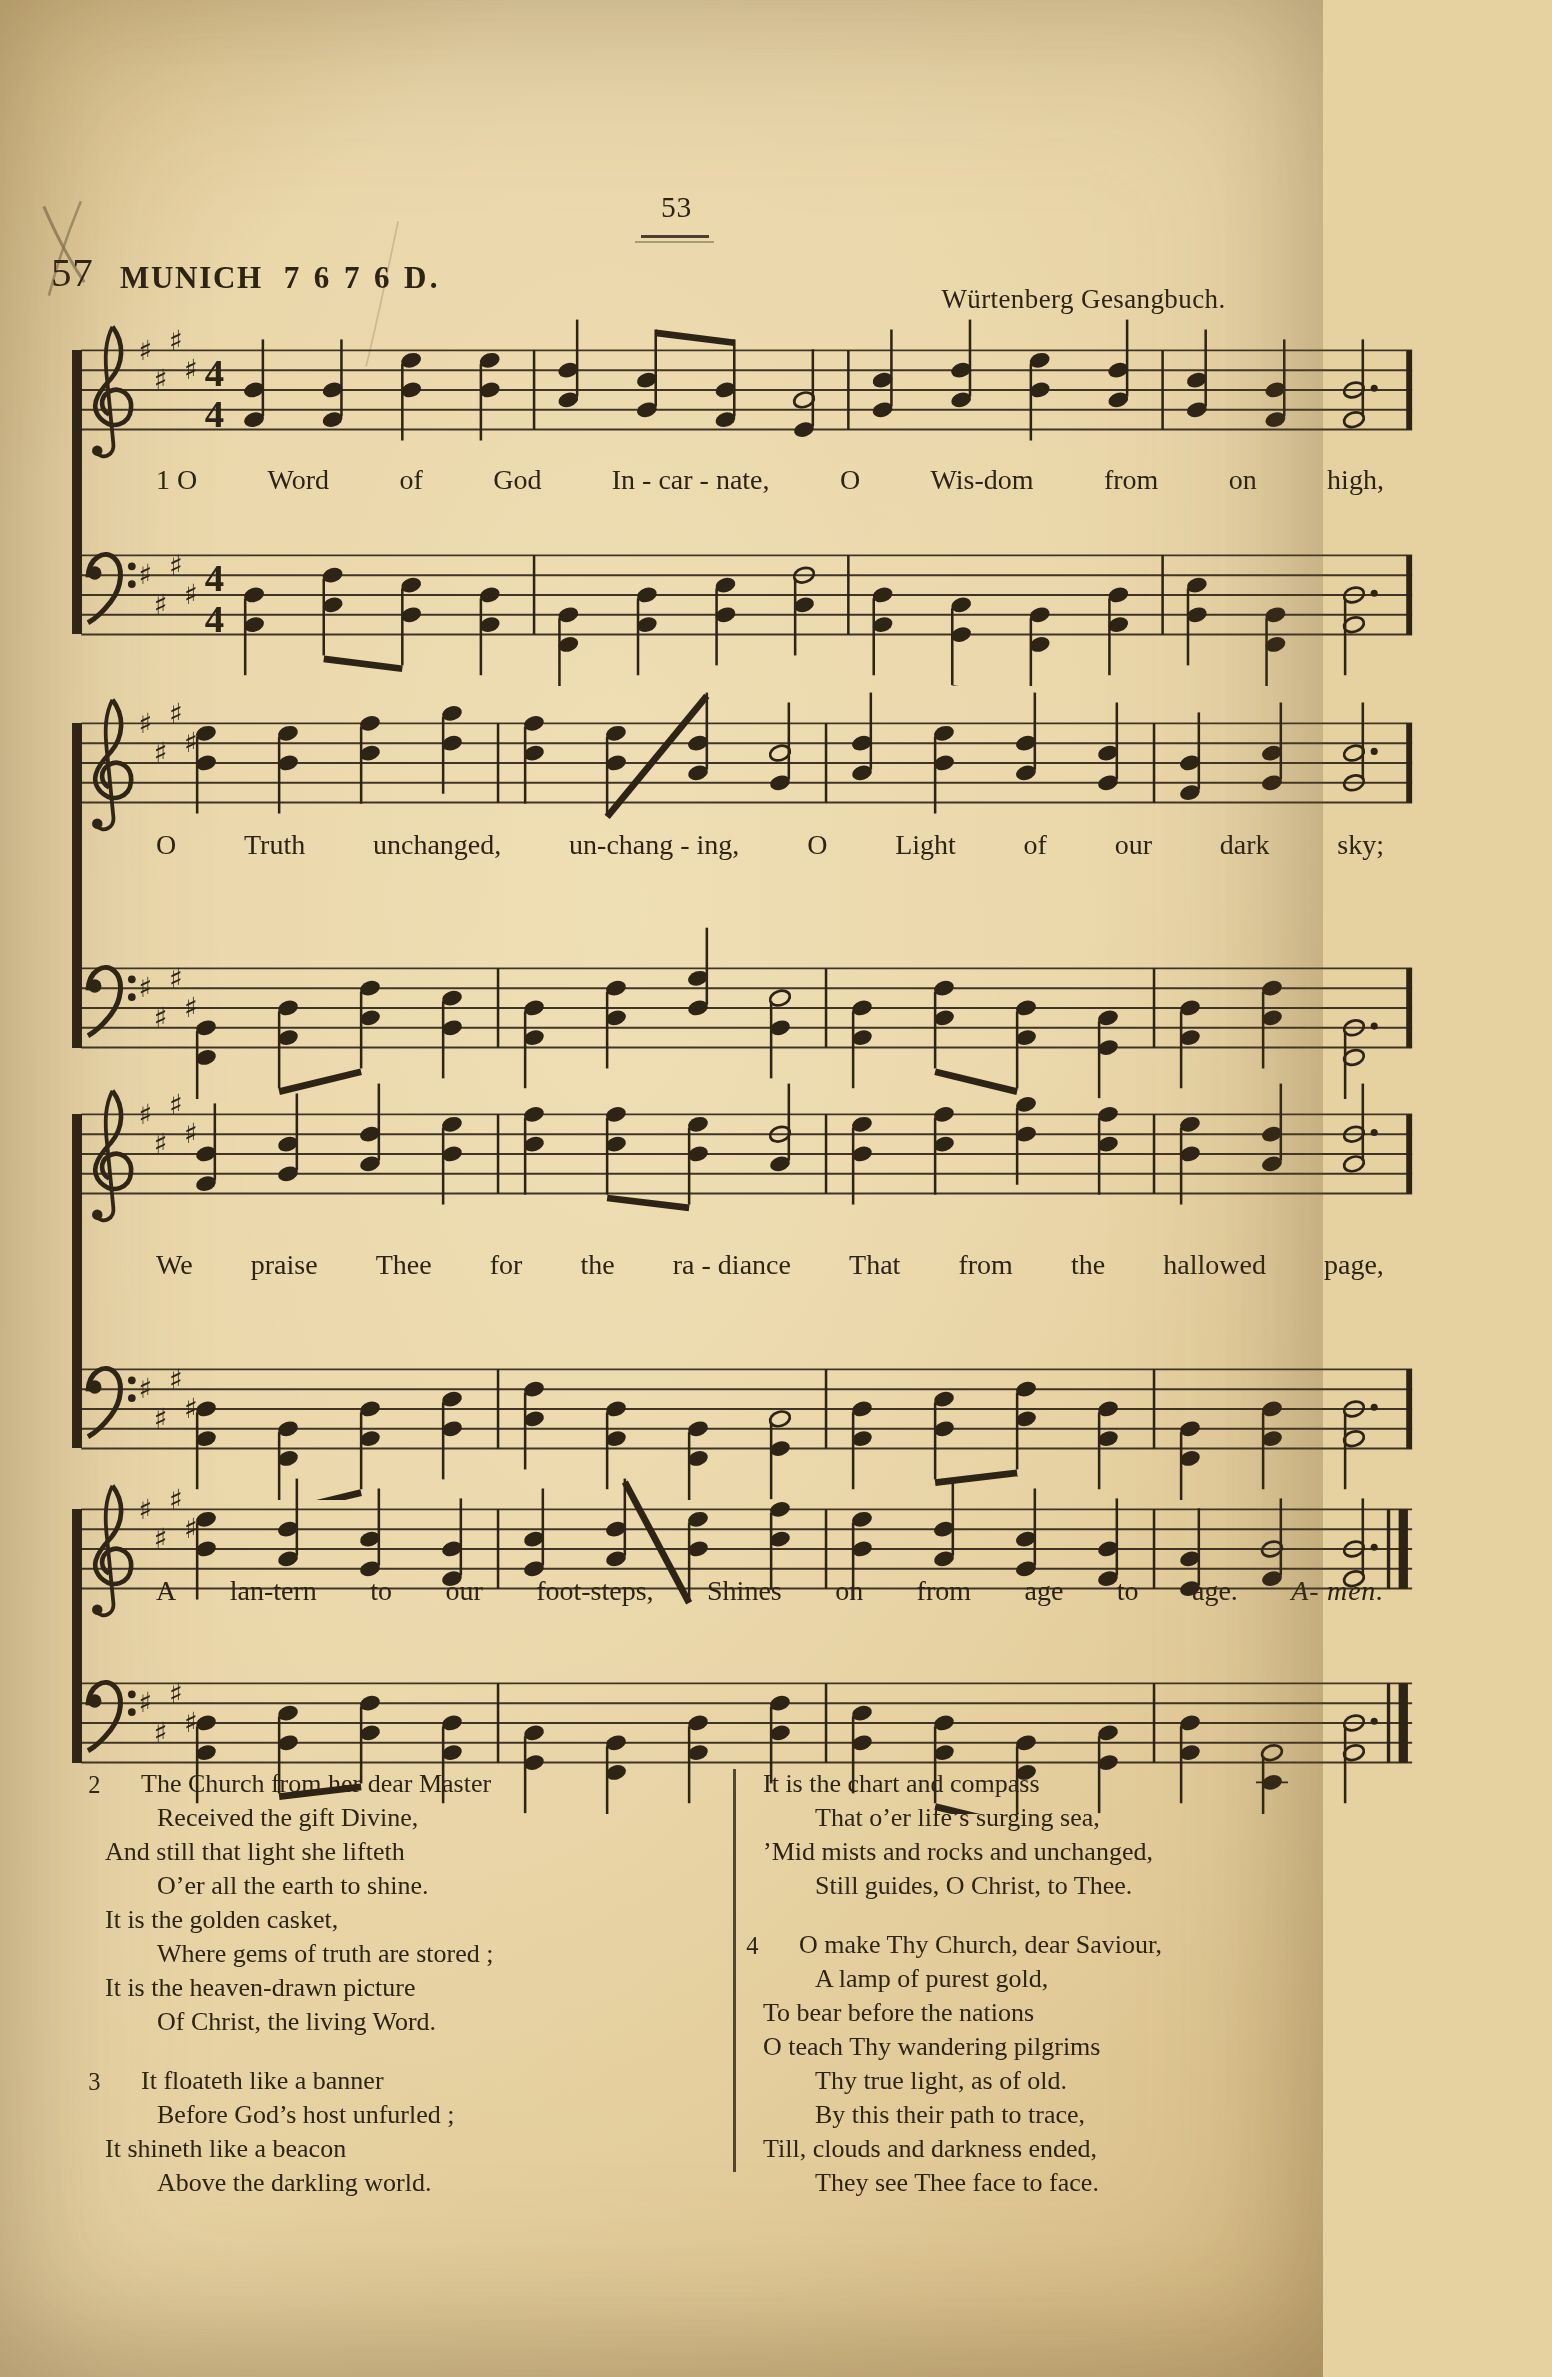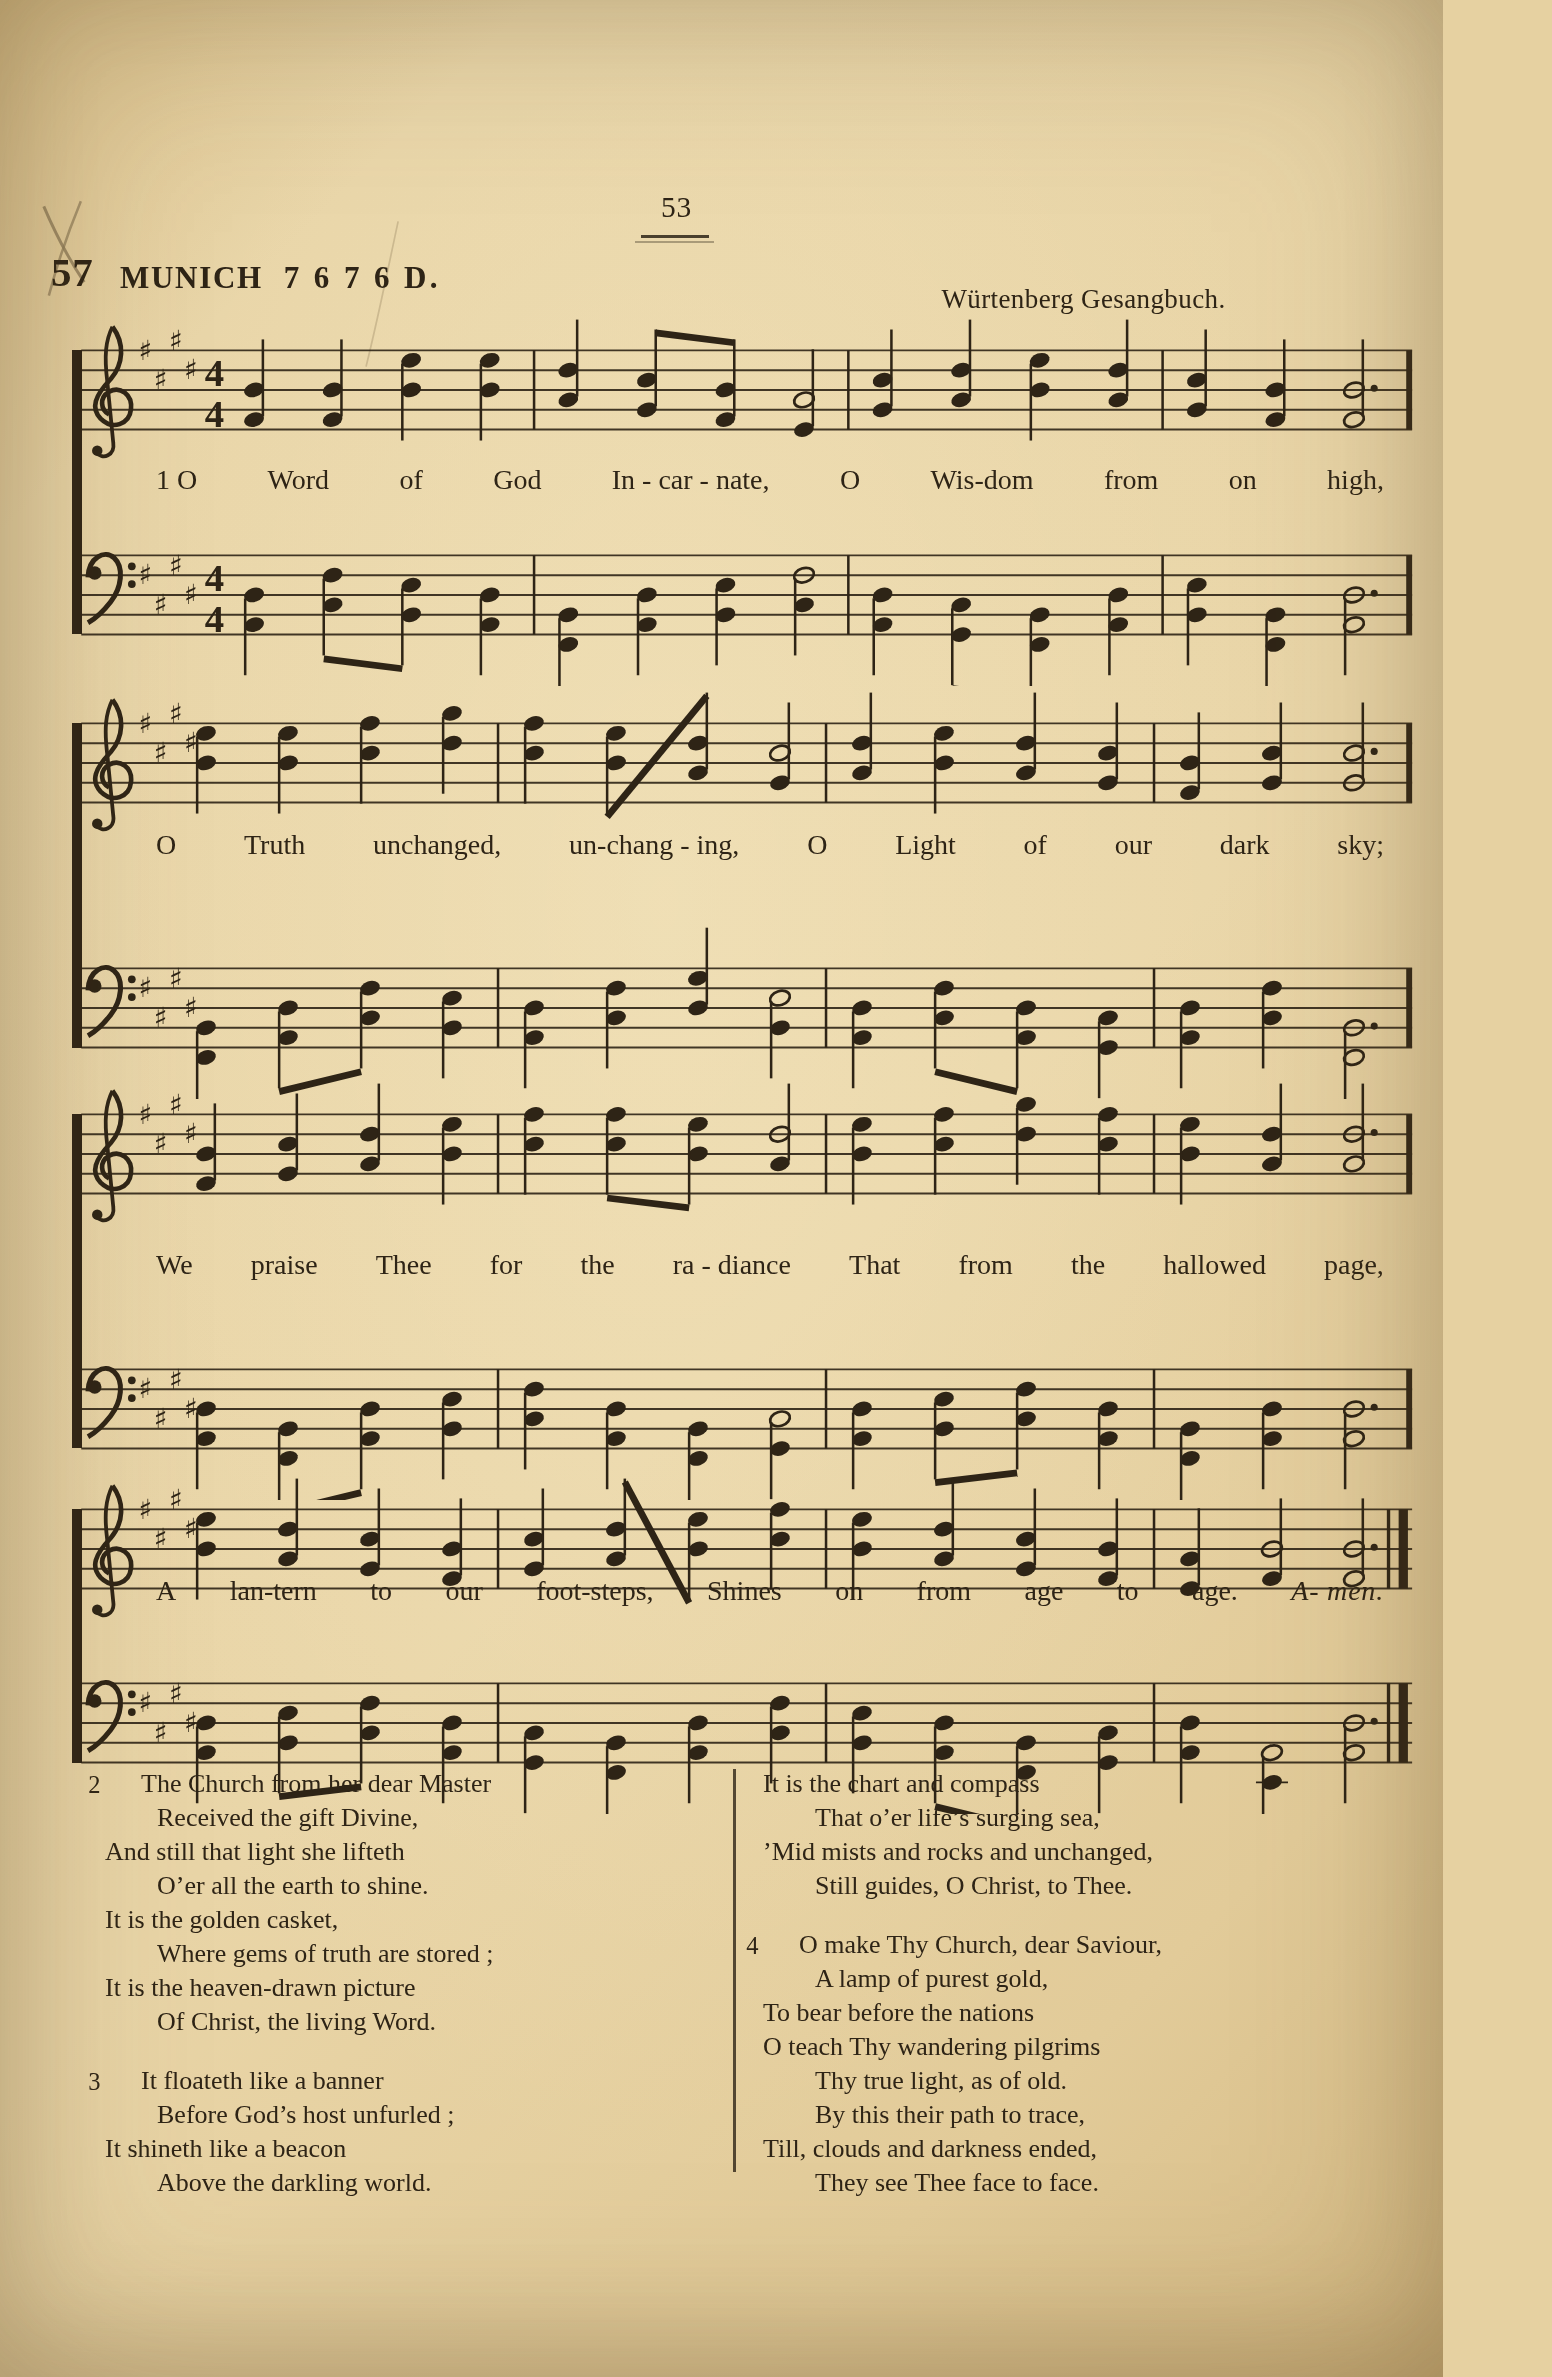--- a/index.html
+++ b/index.html
@@ -2,36 +2,36 @@
 <html style="font-size:13.5px"><head>
 <meta charset="utf-8">
 <style>
   html,body{margin:0;padding:0;}
   body{
     width:1553px;height:2377px;overflow:hidden;
     font-family:"Liberation Serif",serif;
     background:#e6d1a1;color:#2e2416;
   }
   #page{
-    position:absolute;left:0;top:0;width:1443px;height:2377px;
+    position:absolute;left:0;top:0;width:1323px;height:2377px;
     background:
       radial-gradient(ellipse at 46% 38%, rgba(255,246,214,.30), rgba(255,246,214,0) 62%),
       linear-gradient(135deg,#d9c08c 0%,#e8d4a6 14%,#e9d5a7 55%,#e2cb99 82%,#d5ba84 100%);
   }
   #page::after{
     content:'';position:absolute;inset:0;pointer-events:none;
     box-shadow:inset 0 0 194px rgba(104,80,40,.35), inset 0 -34px 101px rgba(104,80,40,.18);
   }
   .abs{position:absolute;}
 
   
   #pageno{left:609px;top:191px;width:135px;text-align:center;font-size:29.5px;letter-spacing:0.8px;}
   #rule1{left:641px;top:235px;width:68px;height:3.4px;background:#2e2416;opacity:.85;}
   #rule2{left:635px;top:241px;width:79px;height:1.7px;background:#2e2416;opacity:.35;}
-  #hymnno{left:51px;top:248px;font-size:41px;font-weight:bold;letter-spacing:0.8px;}
+  #hymnno{left:51px;top:248px;font-size:41px;font-weight:normal;letter-spacing:0.8px;}
   #tune{left:120px;top:260px;font-size:31px;font-weight:bold;}
   #tune .tname{letter-spacing:1.7px;}
   #tune .tmeter{margin-left:21px;letter-spacing:3.4px;font-family:Liberation Serif, serif;}
   #source{left:844px;top:284px;width:479px;text-align:center;font-size:27px;letter-spacing:0.4px;}
 
   
   .staffwrap{position:absolute;left:72px;width:1346px;height:177px;}
   .sysbar{position:absolute;left:72px;width:10px;background:#2e2416;}
   .lyric-row{
     position:absolute;left:156px;width:1228px;display:flex;justify-content:space-between;

